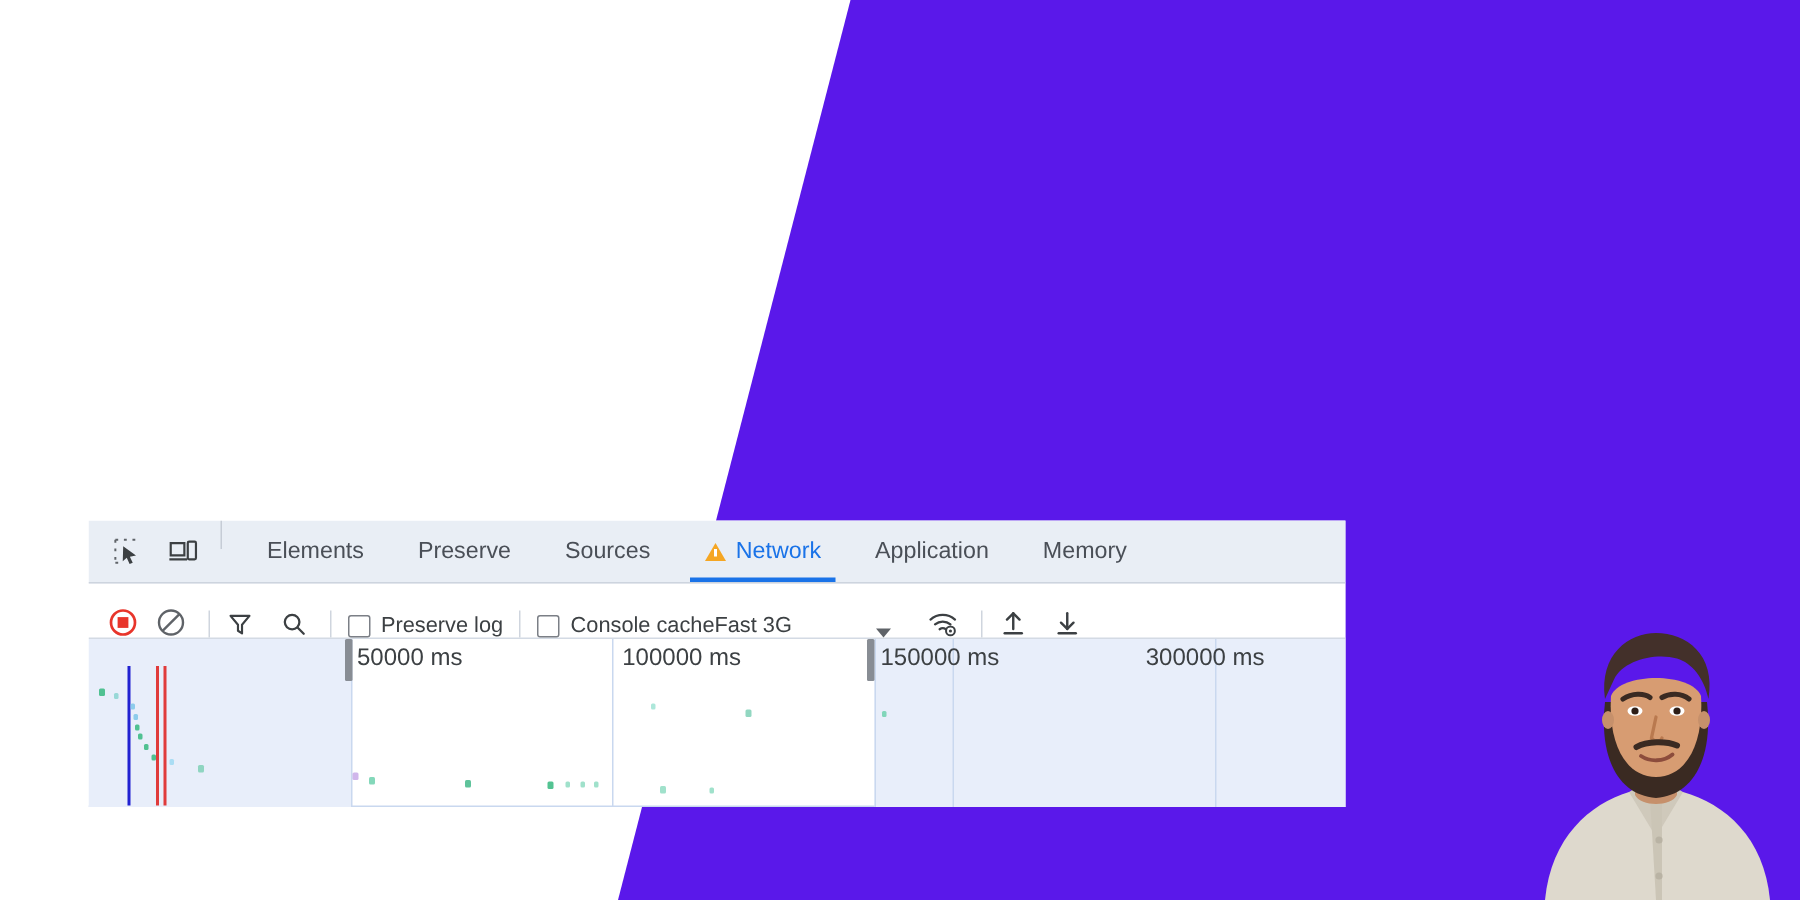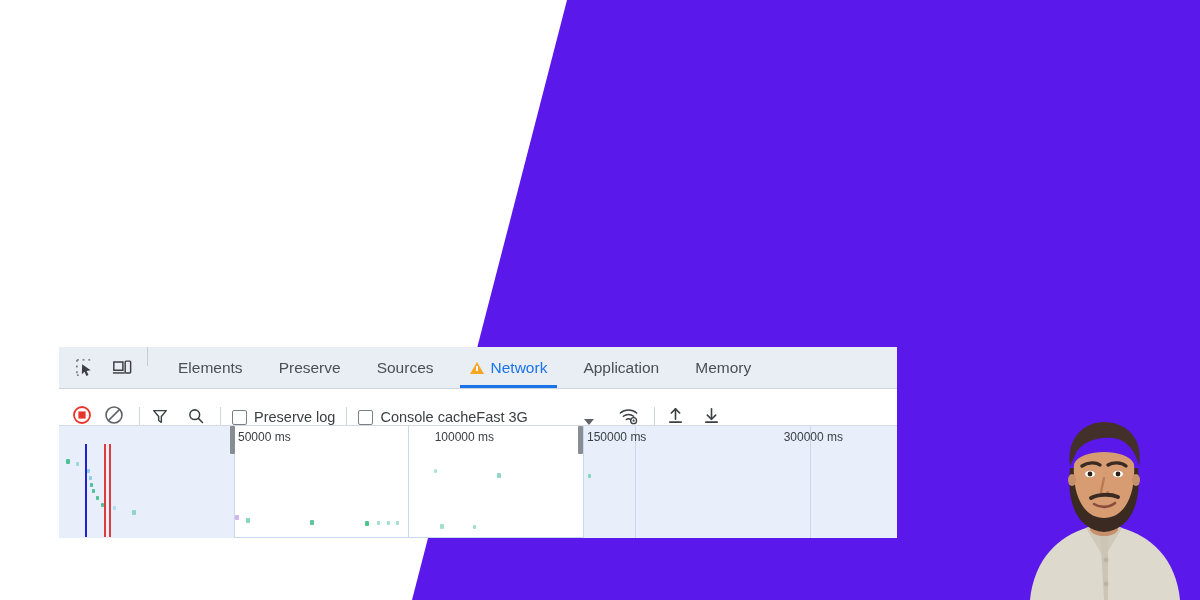--- a/index.html
+++ b/index.html
@@ -100,21 +100,21 @@
   .caret{
     width:0;height:0;border-left:5px solid transparent;border-right:5px solid transparent;
     border-top:6px solid #5f6368;margin-left:56px;
   }
 
   
   .overview{position:relative;height:112px;background:#fff;}
   .ov-shade{position:absolute;top:0;bottom:0;background:#e8eefa;}
   .ov-div{position:absolute;top:0;bottom:0;width:1px;background:#c9d8ef;}
   .ov-tick{
-    position:absolute;top:4px;font-size:12px;color:#3c4043;white-space:nowrap;
+    position:absolute;top:4px;font-size:16px;color:#3c4043;white-space:nowrap;
     font-family:"Liberation Sans","DejaVu Sans",sans-serif;
   }
   .ov-handle{position:absolute;top:0;width:5px;height:28px;background:#888d94;border-radius:1px;}
   .ov-bottomline{position:absolute;left:0;right:0;bottom:0;height:1px;background:#c9d8ef;}
   .ev-line{position:absolute;top:18px;bottom:1px;width:2px;}
   .dot{position:absolute;border-radius:1px;}
 </style>
 </head>
 <body>
 

